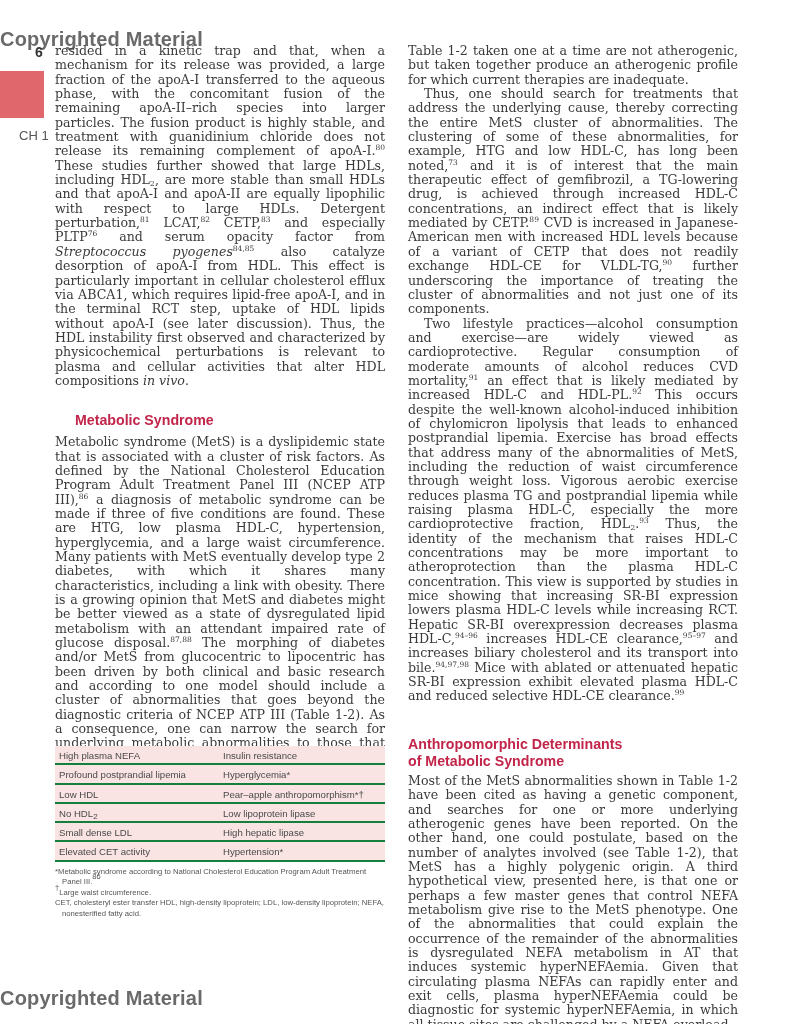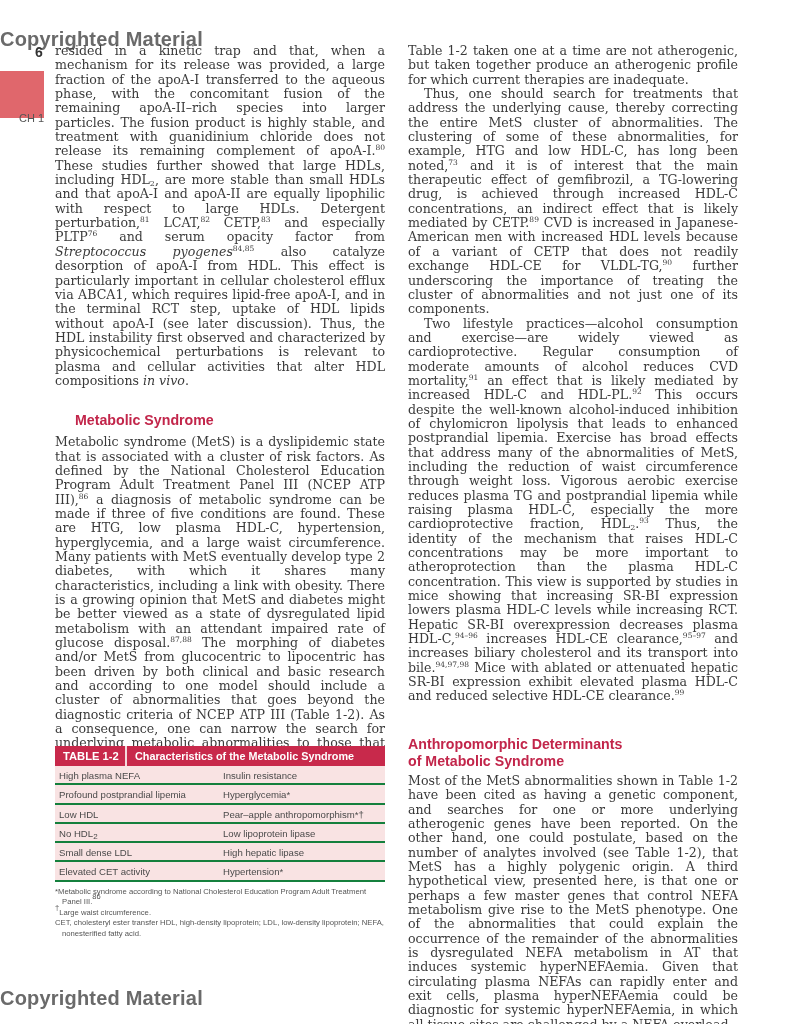--- a/index.html
+++ b/index.html
@@ -6,22 +6,22 @@
   body { width:800px; height:1024px; position:relative; overflow:hidden;
          font-family:"DejaVu Serif", "Liberation Serif", serif; color:#3a3a3a; }
   .copyright { position:absolute; left:0; width:685px; text-align:left;
                font-family:"Liberation Sans", "DejaVu Sans", sans-serif;
                font-weight:bold; font-size:20px; color:#6a6a6a; letter-spacing:0.2px; }
   .copyright.top { top:28px; }
   .copyright.bottom { top:987px; }
   .page-number { position:absolute; left:35px; top:44px; font-family:"Liberation Sans", sans-serif;
                  font-weight:bold; font-size:14px; color:#333; }
   .chapter-tab { position:absolute; left:0; top:71px; width:44px; height:47px; background:#e0676c; }
-  .chapter-label { position:absolute; left:19px; top:112px; font-family:"Liberation Sans", sans-serif;
-                   font-size:11px; color:#555; }
+  .chapter-label { position:absolute; left:19px; top:128px; font-family:"Liberation Sans", sans-serif;
+                   font-size:13px; color:#555; }
   .col { position:absolute; font-size:12.6px; line-height:14.35px; text-align:justify; hyphens:manual; }
   .col-left { left:55px; top:44px; width:330px; }
   .col-right { left:408px; top:44px; width:330px; }
   .col p { margin:0; }
   .indent { text-indent:16px; }
   sup { font-size:7.5px; line-height:0; vertical-align:5px;margin-top:7px; }
   sub { font-size:8px; line-height:0; vertical-align:-2px; }
   .heading { font-family:"Liberation Sans", "DejaVu Sans", sans-serif; font-weight:bold;
              color:#c2254a; font-size:14.2px; line-height:17px; text-align:left; }
   .h-metabolic { margin-top:24px; margin-bottom:6px;margin-left:20px; }
@@ -47,24 +47,20 @@
 <div class="chapter-tab"></div>
 <div class="chapter-label">CH 1</div>
 
 <div class="col col-left">
   <p>resided in a kinetic trap and that, when a mechanism for its release was provided, a large fraction of the apoA-I transferred to the aqueous phase, with the concomitant fusion of the remaining apoA-II–rich species into larger particles. The fusion product is highly stable, and treatment with guanidinium chloride does not release its remaining complement of apoA-I.<sup>80</sup> These studies further showed that large HDLs, including HDL<sub>2</sub>, are more stable than small HDLs and that apoA-I and apoA-II are equally lipophilic with respect to large HDLs. Detergent perturbation,<sup>81</sup> LCAT,<sup>82</sup> CETP,<sup>83</sup> and especially PLTP<sup>76</sup> and serum opacity factor from <i>Streptococcus pyogenes</i><sup>84,85</sup> also catalyze desorption of apoA-I from HDL. This effect is particularly important in cellular cholesterol efflux via ABCA1, which requires lipid-free apoA-I, and in the terminal RCT step, uptake of HDL lipids without apoA-I (see later discussion). Thus, the HDL instability first observed and characterized by physicochemical perturbations is relevant to plasma and cellular activities that alter HDL compositions <i>in vivo</i>.</p>
   <div class="heading h-metabolic">Metabolic Syndrome</div>
   <p>Metabolic syndrome (MetS) is a dyslipidemic state that is associated with a cluster of risk factors. As defined by the National Cholesterol Education Program Adult Treatment Panel III (NCEP ATP III),<sup>86</sup> a diagnosis of metabolic syndrome can be made if three of five conditions are found. These are HTG, low plasma HDL-C, hypertension, hyperglycemia, and a large waist circumference. Many patients with MetS eventually develop type 2 diabetes, with which it shares many characteristics, including a link with obesity. There is a growing opinion that MetS and diabetes might be better viewed as a state of dysregulated lipid metabolism with an attendant impaired rate of glucose disposal.<sup>87,88</sup> The morphing of diabetes and/or MetS from glucocentric to lipocentric has been driven by both clinical and basic research and according to one model should include a cluster of abnormalities that goes beyond the diagnostic criteria of NCEP ATP III (Table 1-2). As a consequence, one can narrow the search for underlying metabolic abnormalities to those that would give rise to those shown in Table 1-2. It is crucial to acknowledge that, in many cases, the abnormalities shown in</p>
 </div>
 
 <div class="table-block">
-  <div class="table-header">
-    <div class="t-id">TABLE 1-2</div>
-    <div class="t-title">Characteristics of the Metabolic Syndrome</div>
-  </div>
   <div id="table-rows">
       <div class="t-row">
         <div class="c1">High plasma NEFA</div>
         <div class="c2">Insulin resistance</div>
       </div>
       <div class="t-row">
         <div class="c1">Profound postprandial lipemia</div>
         <div class="c2">Hyperglycemia*</div>
       </div>
       <div class="t-row">

